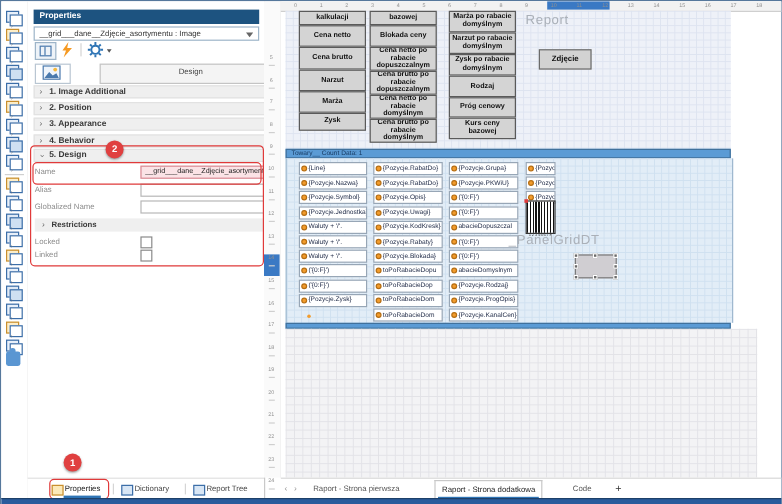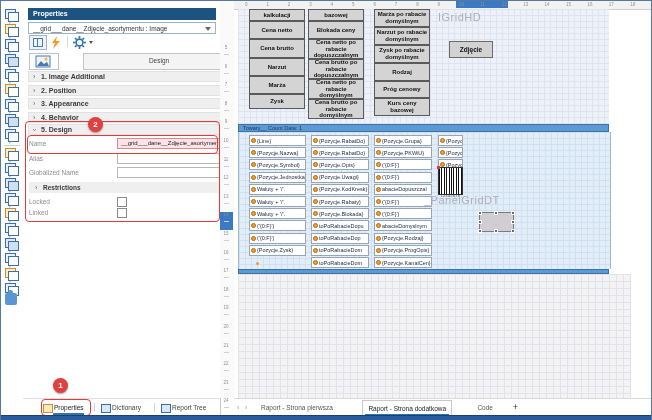--- a/index.html
+++ b/index.html
@@ -365,21 +365,21 @@
           <div class="hnum" style="left: 267.8px;">12</div>
           <div class="hnum" style="left: 289.2px;">13</div>
           <div class="hnum" style="left: 310.6px;">14</div>
           <div class="hnum" style="left: 332px;">15</div>
           <div class="hnum" style="left: 353.4px;">16</div>
           <div class="hnum" style="left: 374.8px;">17</div>
           <div class="hnum" style="left: 396.2px;">18</div>
         </div>
     </div>
     <div id="pagegrid"></div>
-    <div class="wmark" style="left:204px;top:10px;">IGridHD</div>
+    <div class="wmark" style="left:204px;top:10px;">Report</div>
     <div id="headercells-host">
         <div class="hcell" style="left: 15px; top: 8px; width: 56px; height: 12px;">kalkulacji</div>
         <div class="hcell" style="left: 15px; top: 20px; width: 56px; height: 18px;">Cena netto</div>
         <div class="hcell" style="left: 15px; top: 38px; width: 56px; height: 19px;">Cena brutto</div>
         <div class="hcell" style="left: 15px; top: 57px; width: 56px; height: 18px;">Narzut</div>
         <div class="hcell" style="left: 15px; top: 75px; width: 56px; height: 18px;">Marża</div>
         <div class="hcell" style="left: 15px; top: 93px; width: 56px; height: 15px;">Zysk</div>
         <div class="hcell" style="left: 74px; top: 8px; width: 56px; height: 12px;">bazowej</div>
         <div class="hcell" style="left: 74px; top: 20px; width: 56px; height: 18px;">Blokada ceny</div>
         <div class="hcell" style="left: 74px; top: 38px; width: 56px; height: 20px;">Cena netto po rabacie dopuszczalnym</div>

